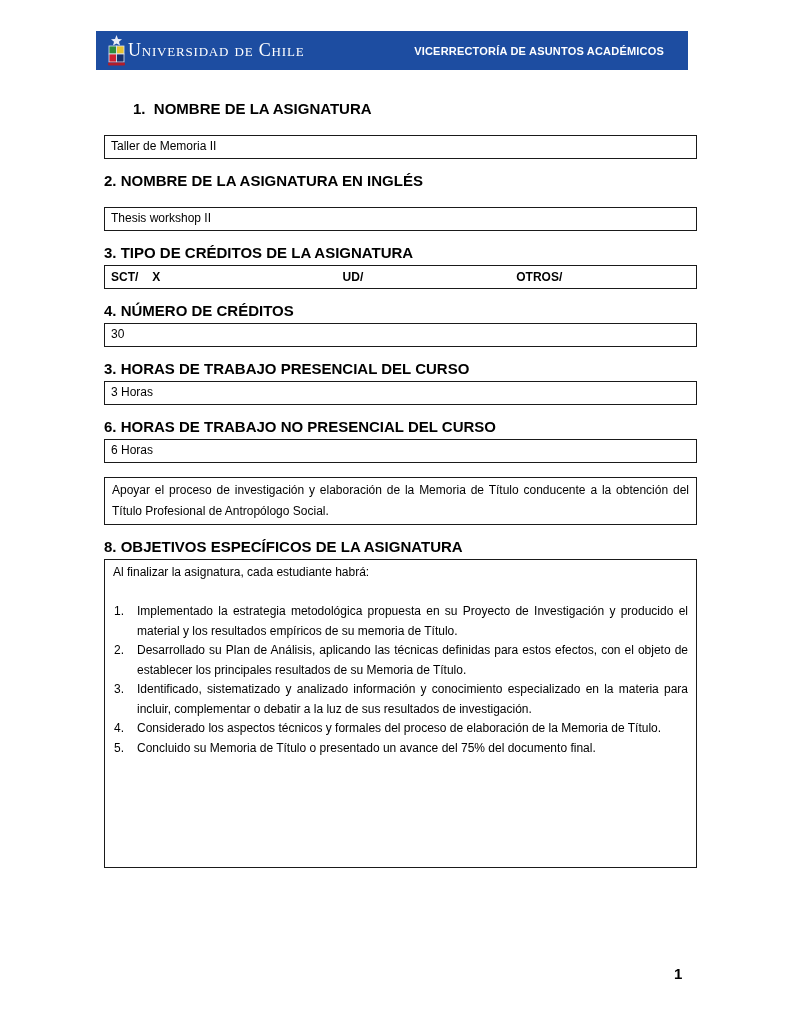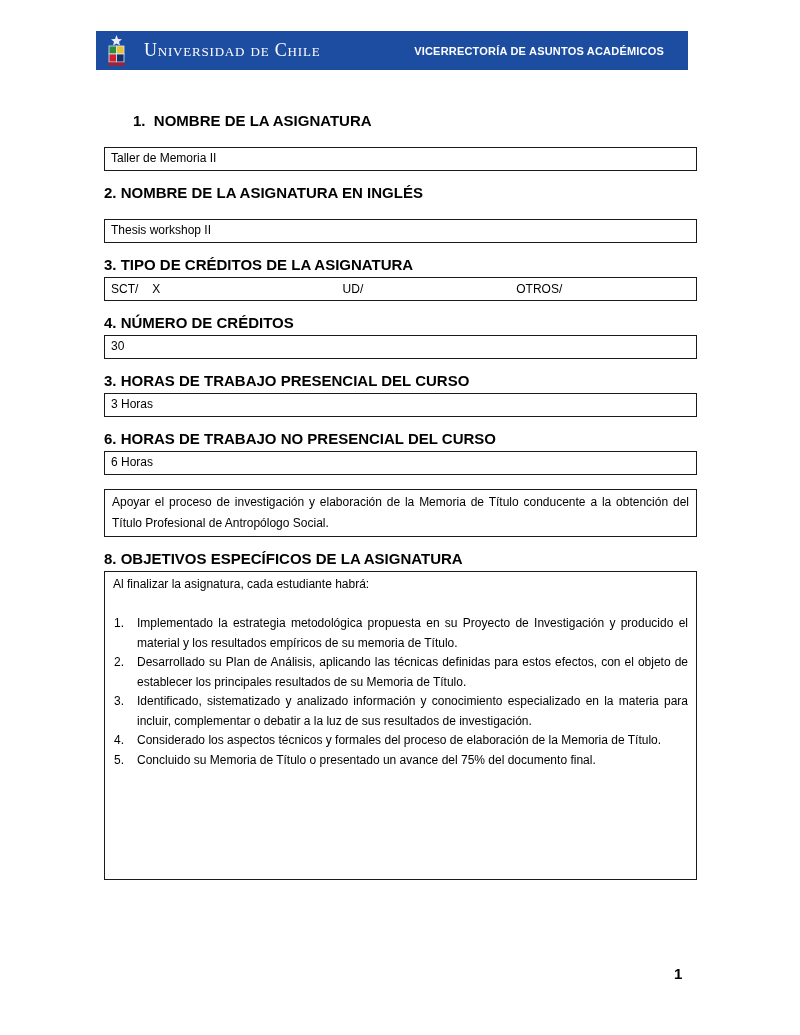--- a/index.html
+++ b/index.html
@@ -25,21 +25,21 @@
     height: 39px;
     background: #1d4da1;
     display: flex;
     align-items: center;
     justify-content: space-between;
     box-sizing: border-box;
   }
   .logo {
     display: flex;
     align-items: center;
-    gap: 18px;
+    gap: 2px;
     padding-left: 11px;
   }
   .emblem {
     display: inline-flex;
     width: 19px;
     height: 32px;
   }
   .logo-text {
     font-family: "Liberation Serif", serif;
     font-variant: small-caps;
@@ -56,21 +56,21 @@
     font-weight: bold;
     letter-spacing: 0.2px;
     padding-right: 24px;
     white-space: nowrap;
   }
 
   
   .content {
     position: absolute;
     left: 104px;
-    top: 113px;
+    top: 101px;
     width: 593px;
   }
   .heading {
     font-size: 15px;
     font-weight: bold;
     line-height: 16px;
     margin: 0 0 4px 0;
     white-space: pre-wrap;
   }
   .heading.indent { padding-left: 29px; }
@@ -88,21 +88,21 @@
   .box.single { min-height: 24px; }
   .box.justify {
     text-align: justify;
     line-height: 21px;
     padding: 2px 7px;
   }
 
   
   .credits-row {
     display: flex;
-    font-weight: normal;
+    font-weight: bold;
     min-height: 24px;
     align-items: center;
     text-align: center;
   }
   .credit-cell { display: flex; gap: 14px; }
   .credit-cell.c1 { width: 40%; }
   .credit-cell.c2 { width: 30%; }
   .credit-cell.c3 { width: 30%; }
 
   

